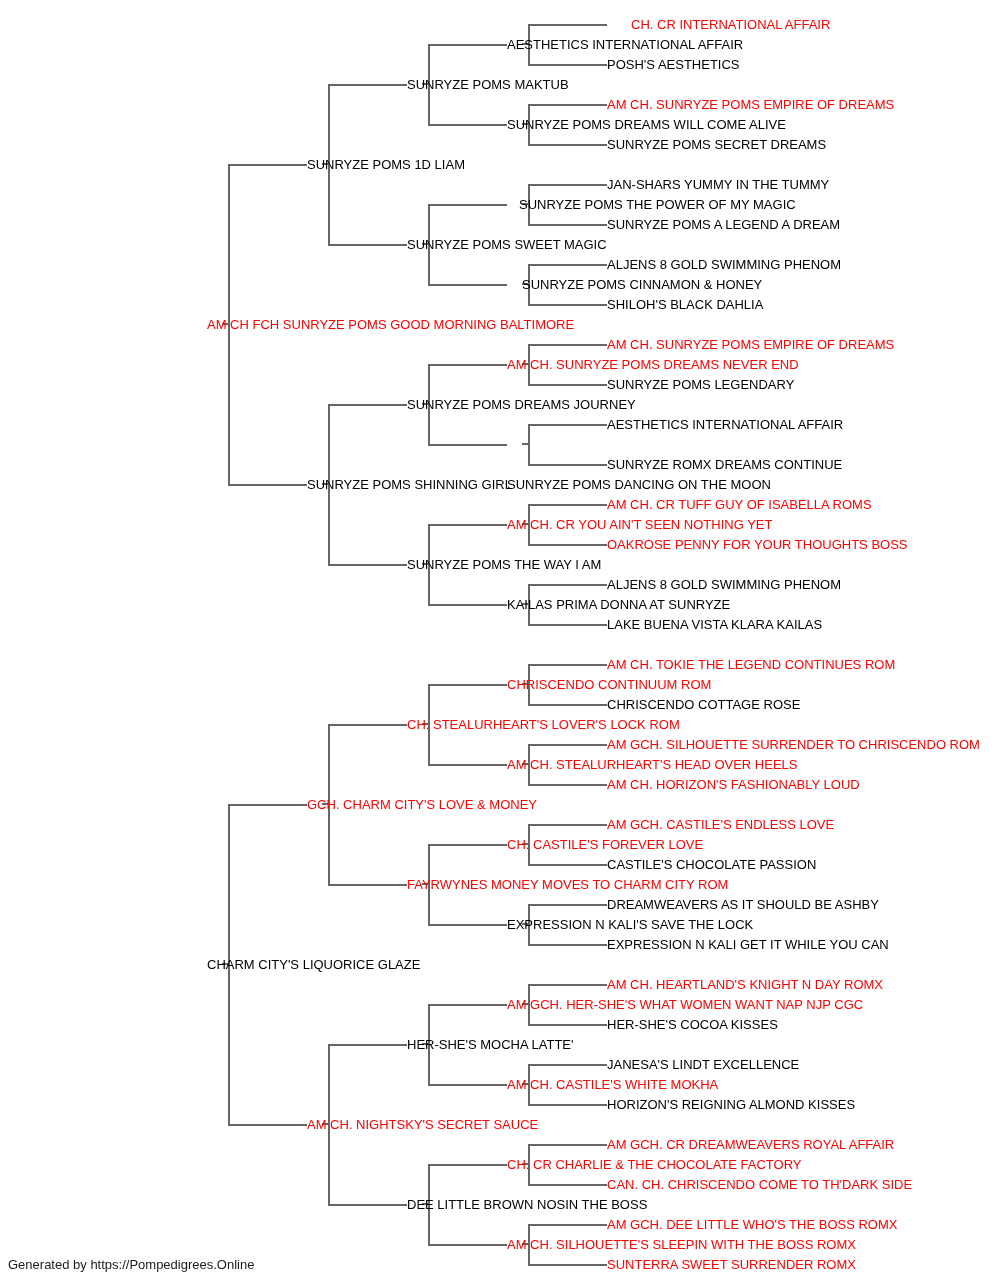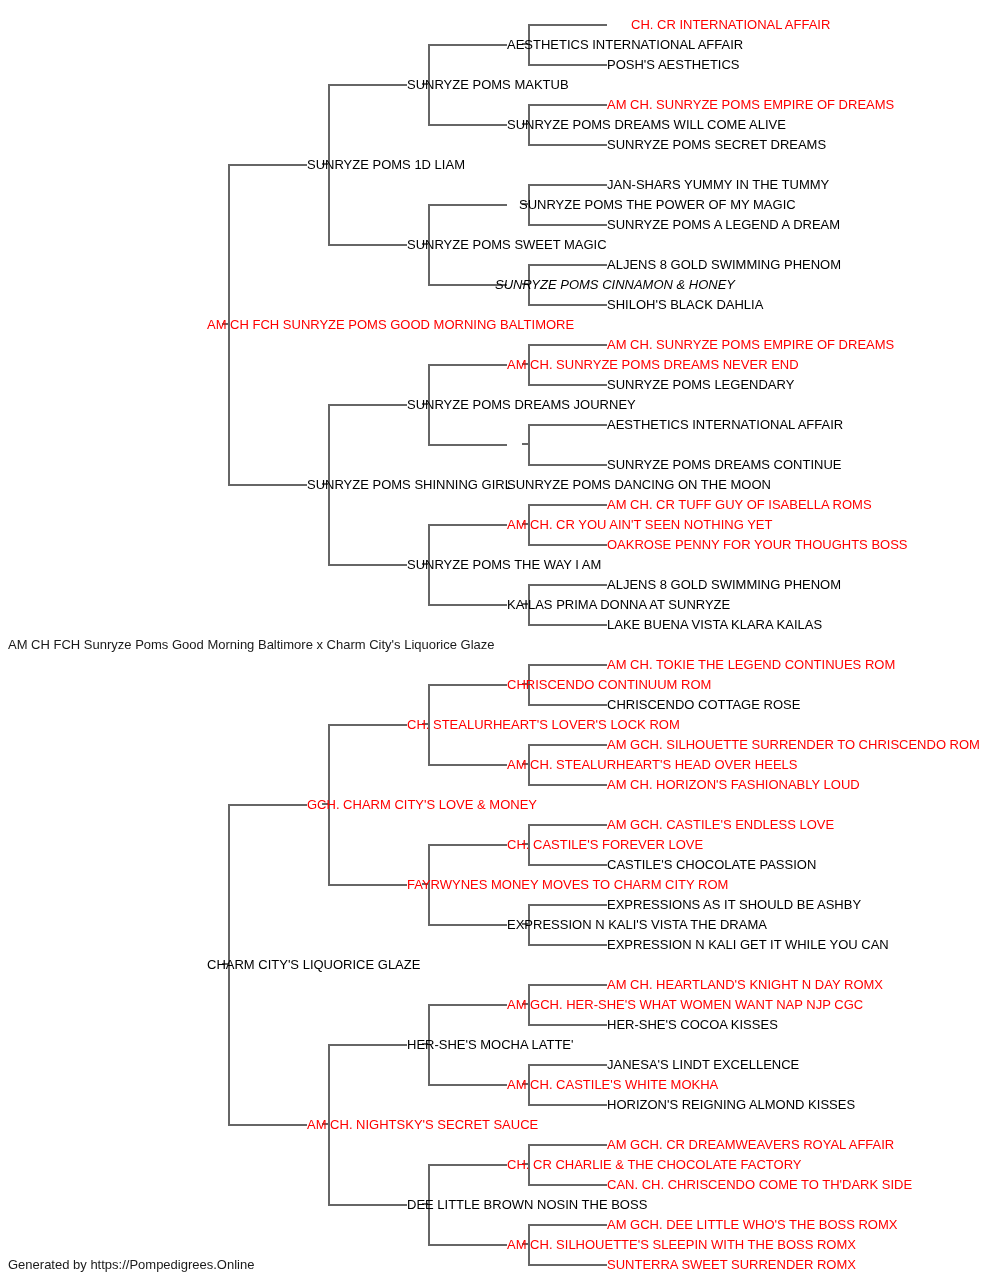--- a/index.html
+++ b/index.html
@@ -228,66 +228,65 @@
       <div class="node" style="left: 507px; top: 44px;">AESTHETICS INTERNATIONAL AFFAIR</div>
       <div class="node red" style="left: 631px; top: 24px;">CH. CR INTERNATIONAL AFFAIR</div>
       <div class="node" style="left: 607px; top: 64px;">POSH'S AESTHETICS</div>
       <div class="node" style="left: 507px; top: 124px;">SUNRYZE POMS DREAMS WILL COME ALIVE</div>
       <div class="node red" style="left: 607px; top: 104px;">AM CH. SUNRYZE POMS EMPIRE OF DREAMS</div>
       <div class="node" style="left: 607px; top: 144px;">SUNRYZE POMS SECRET DREAMS</div>
       <div class="node" style="left: 407px; top: 244px;">SUNRYZE POMS SWEET MAGIC</div>
       <div class="node" style="left: 507px; top: 204px; margin-left: 12px;">SUNRYZE POMS THE POWER OF MY MAGIC</div>
       <div class="node" style="left: 607px; top: 184px;">JAN-SHARS YUMMY IN THE TUMMY</div>
       <div class="node" style="left: 607px; top: 224px;">SUNRYZE POMS A LEGEND A DREAM</div>
-      <div class="node" style="left: 495px; top: 284px; font-style: italic;">SUNRYZE POMS CINNAMON &amp; HONEY</div>
+      <div class="node" style="left: 522px; top: 284px;">SUNRYZE POMS CINNAMON &amp; HONEY</div>
       <div class="node" style="left: 607px; top: 264px;">ALJENS 8 GOLD SWIMMING PHENOM</div>
       <div class="node" style="left: 607px; top: 304px;">SHILOH'S BLACK DAHLIA</div>
       <div class="node" style="left: 307px; top: 484px;">SUNRYZE POMS SHINNING GIRL</div>
       <div class="node" style="left: 407px; top: 404px;">SUNRYZE POMS DREAMS JOURNEY</div>
       <div class="node red" style="left: 507px; top: 364px;">AM CH. SUNRYZE POMS DREAMS NEVER END</div>
       <div class="node red" style="left: 607px; top: 344px;">AM CH. SUNRYZE POMS EMPIRE OF DREAMS</div>
       <div class="node" style="left: 607px; top: 384px;">SUNRYZE POMS LEGENDARY</div>
       <div class="node" style="left: 507px; top: 444px; margin-top: 40px;">SUNRYZE POMS DANCING ON THE MOON</div>
       <div class="node" style="left: 607px; top: 424px;">AESTHETICS INTERNATIONAL AFFAIR</div>
-      <div class="node" style="left: 607px; top: 464px;">SUNRYZE POMS DREAMS CONTINUE</div>
+      <div class="node" style="left: 607px; top: 464px;">SUNRYZE ROMX DREAMS CONTINUE</div>
       <div class="node" style="left: 407px; top: 564px;">SUNRYZE POMS THE WAY I AM</div>
       <div class="node red" style="left: 507px; top: 524px;">AM CH. CR YOU AIN'T SEEN NOTHING YET</div>
       <div class="node red" style="left: 607px; top: 504px;">AM CH. CR TUFF GUY OF ISABELLA ROMS</div>
       <div class="node red" style="left: 607px; top: 544px;">OAKROSE PENNY FOR YOUR THOUGHTS BOSS</div>
       <div class="node" style="left: 507px; top: 604px;">KAILAS PRIMA DONNA AT SUNRYZE</div>
       <div class="node" style="left: 607px; top: 584px;">ALJENS 8 GOLD SWIMMING PHENOM</div>
       <div class="node" style="left: 607px; top: 624px;">LAKE BUENA VISTA KLARA KAILAS</div>
       <div class="node" style="left: 207px; top: 964px;">CHARM CITY'S LIQUORICE GLAZE</div>
       <div class="node red" style="left: 307px; top: 804px;">GCH. CHARM CITY'S LOVE &amp; MONEY</div>
       <div class="node red" style="left: 407px; top: 724px;">CH. STEALURHEART'S LOVER'S LOCK ROM</div>
       <div class="node red" style="left: 507px; top: 684px;">CHRISCENDO CONTINUUM ROM</div>
       <div class="node red" style="left: 607px; top: 664px;">AM CH. TOKIE THE LEGEND CONTINUES ROM</div>
       <div class="node" style="left: 607px; top: 704px;">CHRISCENDO COTTAGE ROSE</div>
       <div class="node red" style="left: 507px; top: 764px;">AM CH. STEALURHEART'S HEAD OVER HEELS</div>
       <div class="node red" style="left: 607px; top: 744px;">AM GCH. SILHOUETTE SURRENDER TO CHRISCENDO ROM</div>
       <div class="node red" style="left: 607px; top: 784px;">AM CH. HORIZON'S FASHIONABLY LOUD</div>
       <div class="node red" style="left: 407px; top: 884px;">FAYRWYNES MONEY MOVES TO CHARM CITY ROM</div>
       <div class="node red" style="left: 507px; top: 844px;">CH. CASTILE'S FOREVER LOVE</div>
       <div class="node red" style="left: 607px; top: 824px;">AM GCH. CASTILE'S ENDLESS LOVE</div>
       <div class="node" style="left: 607px; top: 864px;">CASTILE'S CHOCOLATE PASSION</div>
-      <div class="node" style="left: 507px; top: 924px;">EXPRESSION N KALI'S VISTA THE DRAMA</div>
-      <div class="node" style="left: 607px; top: 904px;">EXPRESSIONS AS IT SHOULD BE ASHBY</div>
+      <div class="node" style="left: 507px; top: 924px;">EXPRESSION N KALI'S SAVE THE LOCK</div>
+      <div class="node" style="left: 607px; top: 904px;">DREAMWEAVERS AS IT SHOULD BE ASHBY</div>
       <div class="node" style="left: 607px; top: 944px;">EXPRESSION N KALI GET IT WHILE YOU CAN</div>
       <div class="node red" style="left: 307px; top: 1124px;">AM CH. NIGHTSKY'S SECRET SAUCE</div>
       <div class="node" style="left: 407px; top: 1044px;">HER-SHE'S MOCHA LATTE'</div>
       <div class="node red" style="left: 507px; top: 1004px;">AM GCH. HER-SHE'S WHAT WOMEN WANT NAP NJP CGC</div>
       <div class="node red" style="left: 607px; top: 984px;">AM CH. HEARTLAND'S KNIGHT N DAY ROMX</div>
       <div class="node" style="left: 607px; top: 1024px;">HER-SHE'S COCOA KISSES</div>
       <div class="node red" style="left: 507px; top: 1084px;">AM CH. CASTILE'S WHITE MOKHA</div>
       <div class="node" style="left: 607px; top: 1064px;">JANESA'S LINDT EXCELLENCE</div>
       <div class="node" style="left: 607px; top: 1104px;">HORIZON'S REIGNING ALMOND KISSES</div>
       <div class="node" style="left: 407px; top: 1204px;">DEE LITTLE BROWN NOSIN THE BOSS</div>
       <div class="node red" style="left: 507px; top: 1164px;">CH. CR CHARLIE &amp; THE CHOCOLATE FACTORY</div>
       <div class="node red" style="left: 607px; top: 1144px;">AM GCH. CR DREAMWEAVERS ROYAL AFFAIR</div>
       <div class="node red" style="left: 607px; top: 1184px;">CAN. CH. CHRISCENDO COME TO TH'DARK SIDE</div>
       <div class="node red" style="left: 507px; top: 1244px;">AM CH. SILHOUETTE'S SLEEPIN WITH THE BOSS ROMX</div>
       <div class="node red" style="left: 607px; top: 1224px;">AM GCH. DEE LITTLE WHO'S THE BOSS ROMX</div>
       <div class="node red" style="left: 607px; top: 1264px;">SUNTERRA SWEET SURRENDER ROMX</div>
     </div>
 
-  <div class="caption" id="caption" style="left: 8px; top: 644px;">AM CH FCH Sunryze Poms Good Morning Baltimore x Charm City's Liquorice Glaze</div>
   <div class="caption" id="footer" style="left: 8px; top: 1264px;">Generated by https://Pompedigrees.Online</div>
 </div>
 
 </body></html>

